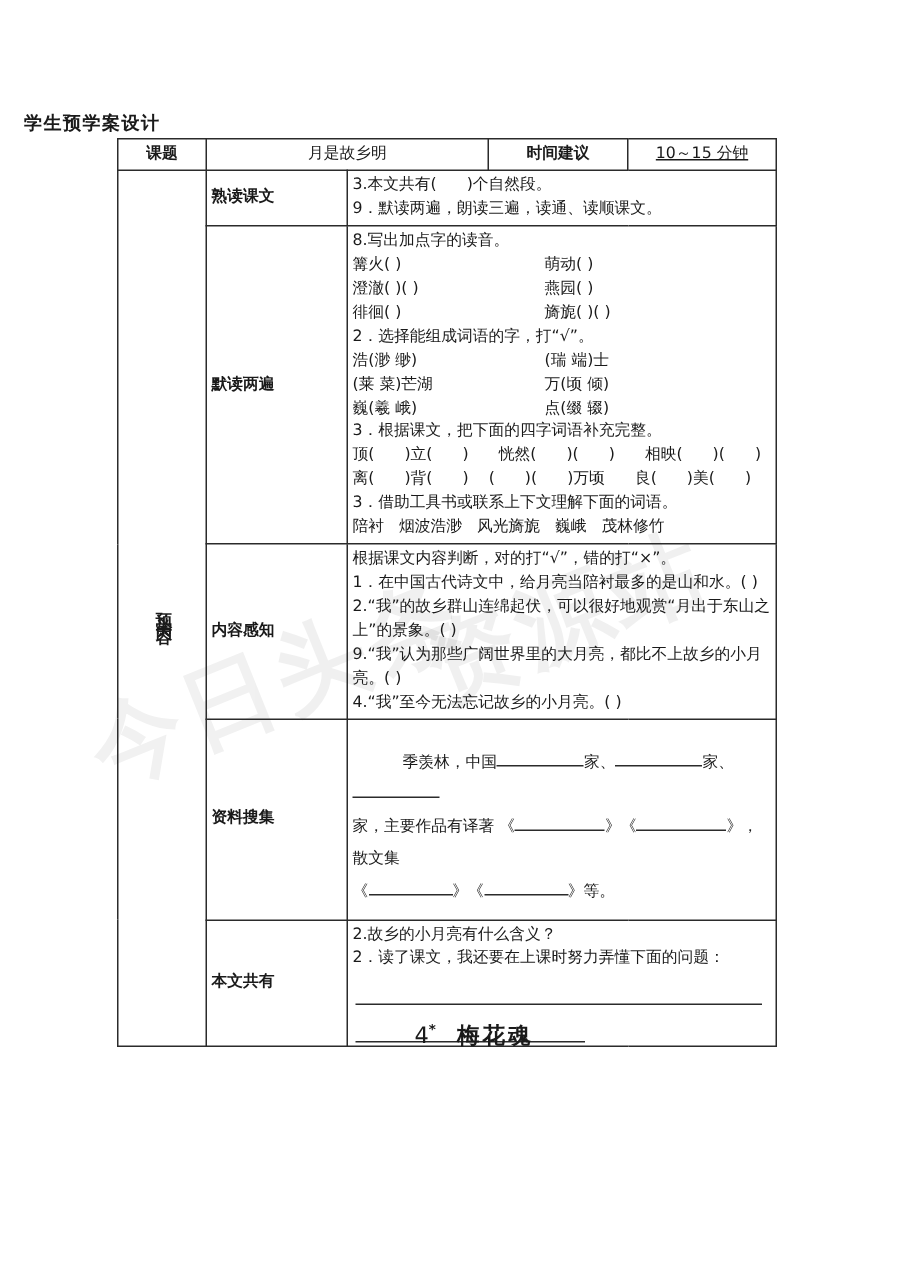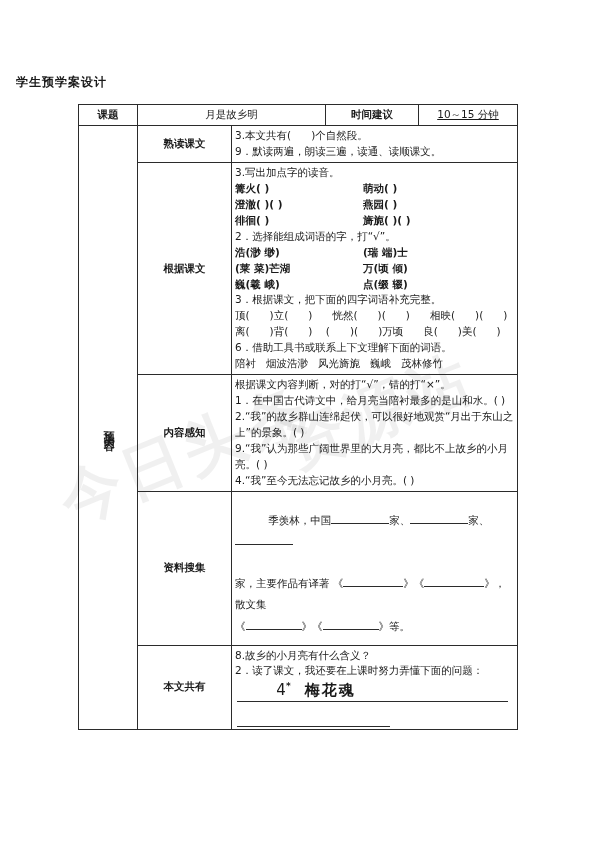--- a/index.html
+++ b/index.html
@@ -43,37 +43,36 @@
     text-align:left;
     font-size:12px;
     font-weight:bold;
     letter-spacing:1px;
     z-index:2;
   }
 
   
   table.sheet{
     position:absolute;
-    left:78px;top:104px;
+    left:78px;top:92px;
     width:440px;
     border-collapse:collapse;
     table-layout:fixed;
     z-index:2;
     background:transparent;
     border-radius:21px;
   }
   table.sheet td{
     border:1px solid #2b2b2b;
     vertical-align:middle;
     padding:2px 3px;
     font-size:10.5px;
     line-height:1.52;
   }
   td.lbl{
-    text-align:center;
     font-weight:bold;
     font-size:10.5px;
     line-height:1.35;
   }
   td.col-a{width:52px;}
   td.col-b{width:45px;}
   td.body{
     text-align:left;
     vertical-align:top;
     padding:3px 4px 4px 5px;
@@ -91,21 +90,21 @@
     text-orientation:upright;
     letter-spacing:3px;
     display:inline-block;
     font-weight:bold;
     font-size:11px;
   }
 
   
   .ln{white-space:pre;display:block;}
   .ln-wrap{display:block;}
-  .two-col{display:flex;font-weight:bold;}
+  .two-col{display:flex;}
   .two-col > span:first-child{width:128px;flex:0 0 128px;}
   .ul{
     display:inline-block;
     border-bottom:1px solid #2b2b2b;
     height:11px;
   }
   .ul-a{width:58px;}
   .ul-b{width:60px;}
   .ul-c{width:56px;}
   .answer-line{
@@ -159,23 +158,23 @@
         </div>
       </td>
       <td class="col-b lbl">熟读课文</td>
       <td class="body" colspan="3">
         <span class="ln">3.本文共有(      )个自然段。</span>
         <span class="ln">9．默读两遍，朗读三遍，读通、读顺课文。</span>
       </td>
     </tr>
 
     <tr>
-      <td class="col-b lbl">根据课文</td>
+      <td class="col-b lbl">默读两遍</td>
       <td class="body" colspan="3">
-        <span class="ln">3.写出加点字的读音。</span>
+        <span class="ln">8.写出加点字的读音。</span>
 
         <span class="two-col">
           <span>篝火(          )</span>
           <span>萌动(          )</span>
         </span>
         <span class="two-col">
           <span>澄澈(        )(        )</span>
           <span>燕园(          )</span>
         </span>
         <span class="two-col">
@@ -195,21 +194,21 @@
         </span>
         <span class="two-col">
           <span>巍(羲   峨)</span>
           <span>点(缀   辍)</span>
         </span>
 
         <span class="ln">3．根据课文，把下面的四字词语补充完整。</span>
         <span class="ln">顶(      )立(      )      恍然(      )(      )      相映(      )(      )</span>
         <span class="ln">离(      )背(      )    (      )(      )万顷      良(      )美(      )</span>
 
-        <span class="ln">6．借助工具书或联系上下文理解下面的词语。</span>
+        <span class="ln">3．借助工具书或联系上下文理解下面的词语。</span>
         <span class="ln">陪衬   烟波浩渺   风光旖旎   巍峨   茂林修竹</span>
       </td>
     </tr>
 
     <tr>
       <td class="col-b lbl">内容感知</td>
       <td class="body" colspan="3">
         <span class="ln-wrap">根据课文内容判断，对的打“√”，错的打“×”。</span>
         <span class="ln-wrap">1．在中国古代诗文中，给月亮当陪衬最多的是山和水。(        )</span>
         <span class="ln-wrap">2.“我”的故乡群山连绵起伏，可以很好地观赏“月出于东山之上”的景象。(        )</span>
@@ -218,33 +217,33 @@
       </td>
     </tr>
 
     <tr>
       <td class="col-b lbl">资料搜集</td>
       <td class="body" colspan="3" style="padding-top:6px;padding-bottom:7px;line-height:2.05;">
         <span style="display:block;margin-top:12px;">
           <span class="sp3"></span>
           <span>季羡林，中国</span><span class="ul ul-a"></span><span>家、</span><span class="ul ul-a"></span><span>家、</span><span class="ul ul-a"></span>
         </span>
-        <span style="display:block;margin-top:20px;">
+        <span style="display:block;">
           <span>家，主要作品有译著 《</span><span class="ul ul-b"></span><span>》《</span><span class="ul ul-b"></span><span>》，散文集</span>
         </span>
         <span style="display:block;">
           <span>《</span><span class="ul ul-c"></span><span>》《</span><span class="ul ul-c"></span><span>》等。</span>
         </span>
       </td>
     </tr>
 
     <tr>
       <td class="col-b lbl">本文共有</td>
       <td class="body" colspan="3" style="height:52px;">
-        <span class="ln">8.故乡的小月亮有什么含义？</span>
+        <span class="ln">2.故乡的小月亮有什么含义？</span>
         <span class="ln">2．读了课文，我还要在上课时努力弄懂下面的问题：</span>
         <span class="answer-line"></span>
         <span class="answer-line short"></span>
       </td>
     </tr>
 
   </tbody>
     </table>
 
   <div class="lesson">

